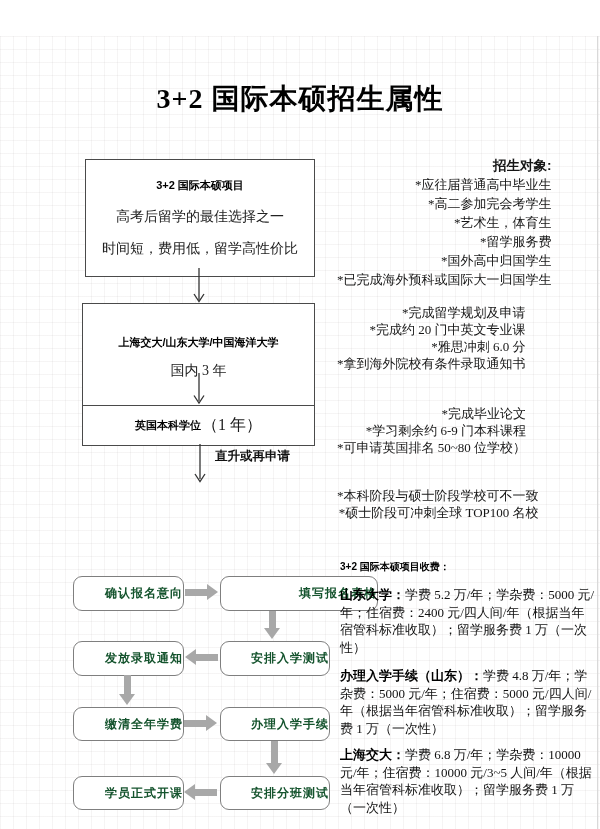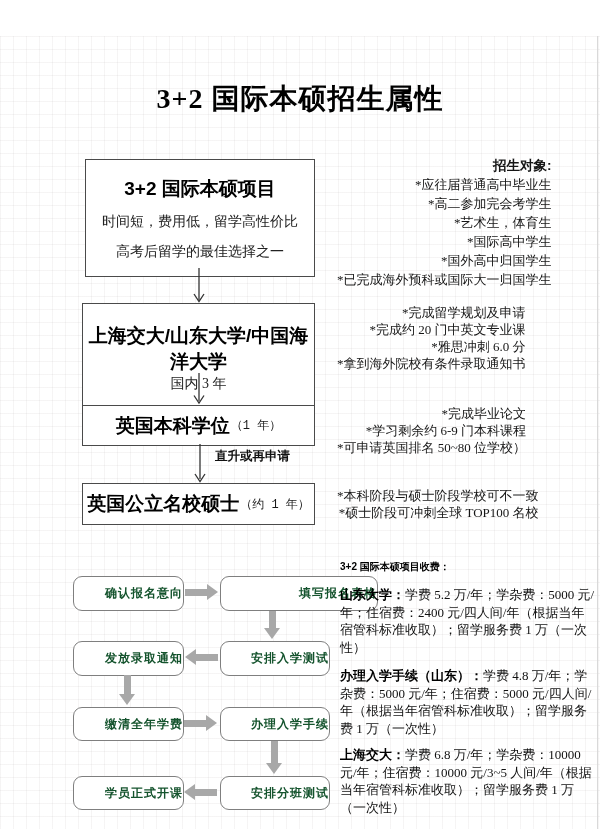--- a/index.html
+++ b/index.html
@@ -19,24 +19,24 @@
     position:absolute; left:0; top:44px; width:600px; text-align:center;
     font-size:28px; font-weight:bold; letter-spacing:1px;
     font-family:"Liberation Serif","DejaVu Serif",serif; color:#000;
   }
   
   .sbox{
     position:absolute; background:#fff; border:1.5px solid #4a4a4a;
     display:flex; flex-direction:column; align-items:center; justify-content:space-evenly;
     text-align:center;
   }
-  .sbox .btitle{font-family:"Liberation Sans","DejaVu Sans",sans-serif; font-weight:bold; font-size:19px; color:#000;}
+  .sbox .btitle{font-family:"Liberation Sans","DejaVu Sans",sans-serif; font-weight:bold; font-size:11px; color:#000;}
   .sbox .bline{font-size:14px; color:#222;}
   .inlinebox{flex-direction:row; justify-content:center; gap:1px;}
-  .suffix{font-size:12px; font-weight:normal; font-family:Liberation Mono, monospace;}
+  .suffix{font-size:16px; font-weight:normal; font-family:Liberation Serif, serif;}
   
   .arrow-svg{position:absolute; left:0; top:0; pointer-events:none;}
   .flow-label{
     position:absolute; left:215px; top:412px; font-size:12.5px; font-weight:bold;
     font-family:"Liberation Serif","DejaVu Serif",serif; color:#111;
   }
   
   .ann{position:absolute; left:337px; font-size:13px; color:#161616;text-align:right;}
   .ann .ahead{font-family:"Liberation Sans","DejaVu Sans",sans-serif; font-weight:bold; font-size:13.5px;}
   .ann div{white-space:nowrap;}
@@ -72,38 +72,34 @@
 </head>
 <body>
 
 <div class="page">
   <div class="page-edge"></div>
 
   <div class="title">3+2 国际本硕招生属性</div>
 
   <div class="sbox" style="left:85px; top:123px; width:228px; height:108px; padding:4px 0;">
     <div class="btitle">3+2 国际本硕项目</div>
+    <div class="bline">高考后留学的最佳选择之一</div>
     <div class="bline">时间短，费用低，留学高性价比</div>
-    <div class="bline">高考后留学的最佳选择之一</div>
   </div>
 
   <div class="sbox" style="left:82px; top:267px; width:231px; height:69px; padding:19px 0;">
     <div class="btitle">上海交大/山东大学/中国海洋大学</div>
     <div class="bline">国内 3 年</div>
   </div>
 
   <div class="sbox inlinebox" style="left:82px; top:369px; width:231px; height:39px;">
     <span class="btitle">英国本科学位</span>
       <span class="suffix">（1 年）</span>
   </div>
 
-  <div class="sbox inlinebox" style="left:82px; top:447px; width:231px; height:40px;">
-    <span class="btitle">英国公立名校硕士</span>
-      <span class="suffix">（约 1 年）</span>
-  </div>
 
   <svg class="arrow-svg" width="600" height="829">
     <g stroke="#333" stroke-width="1.3" fill="none">
       <line x1="199" y1="232" x2="199" y2="264"></line>
       <polyline points="194,258 199,265.5 204,258"></polyline>
     </g>
     <g stroke="#333" stroke-width="1.3" fill="none">
       <line x1="199" y1="337" x2="199" y2="365"></line>
       <polyline points="194,359.5 199,367 204,359.5"></polyline>
     </g>
@@ -112,21 +108,21 @@
       <polyline points="195,438 200,445.5 205,438"></polyline>
     </g>
   </svg>
   <div class="flow-label">直升或再申请</div>
 
   <div class="ann lh19" style="top:120px;">
     <div class="ahead">招生对象:</div>
     <div>*应往届普通高中毕业生</div>
     <div>*高二参加完会考学生</div>
     <div>*艺术生，体育生</div>
-    <div>*国际高中学生</div>
+    <div>*留学服务费</div>
     <div>*国外高中归国学生</div>
     <div>*已完成海外预科或国际大一归国学生</div>
   </div>
 
   <div class="ann lh17" style="top:268px;">
     <div>*完成留学规划及申请</div>
     <div>*完成约 20 门中英文专业课</div>
     <div>*雅思冲刺 6.0 分</div>
     <div>*拿到海外院校有条件录取通知书</div>
   </div>

